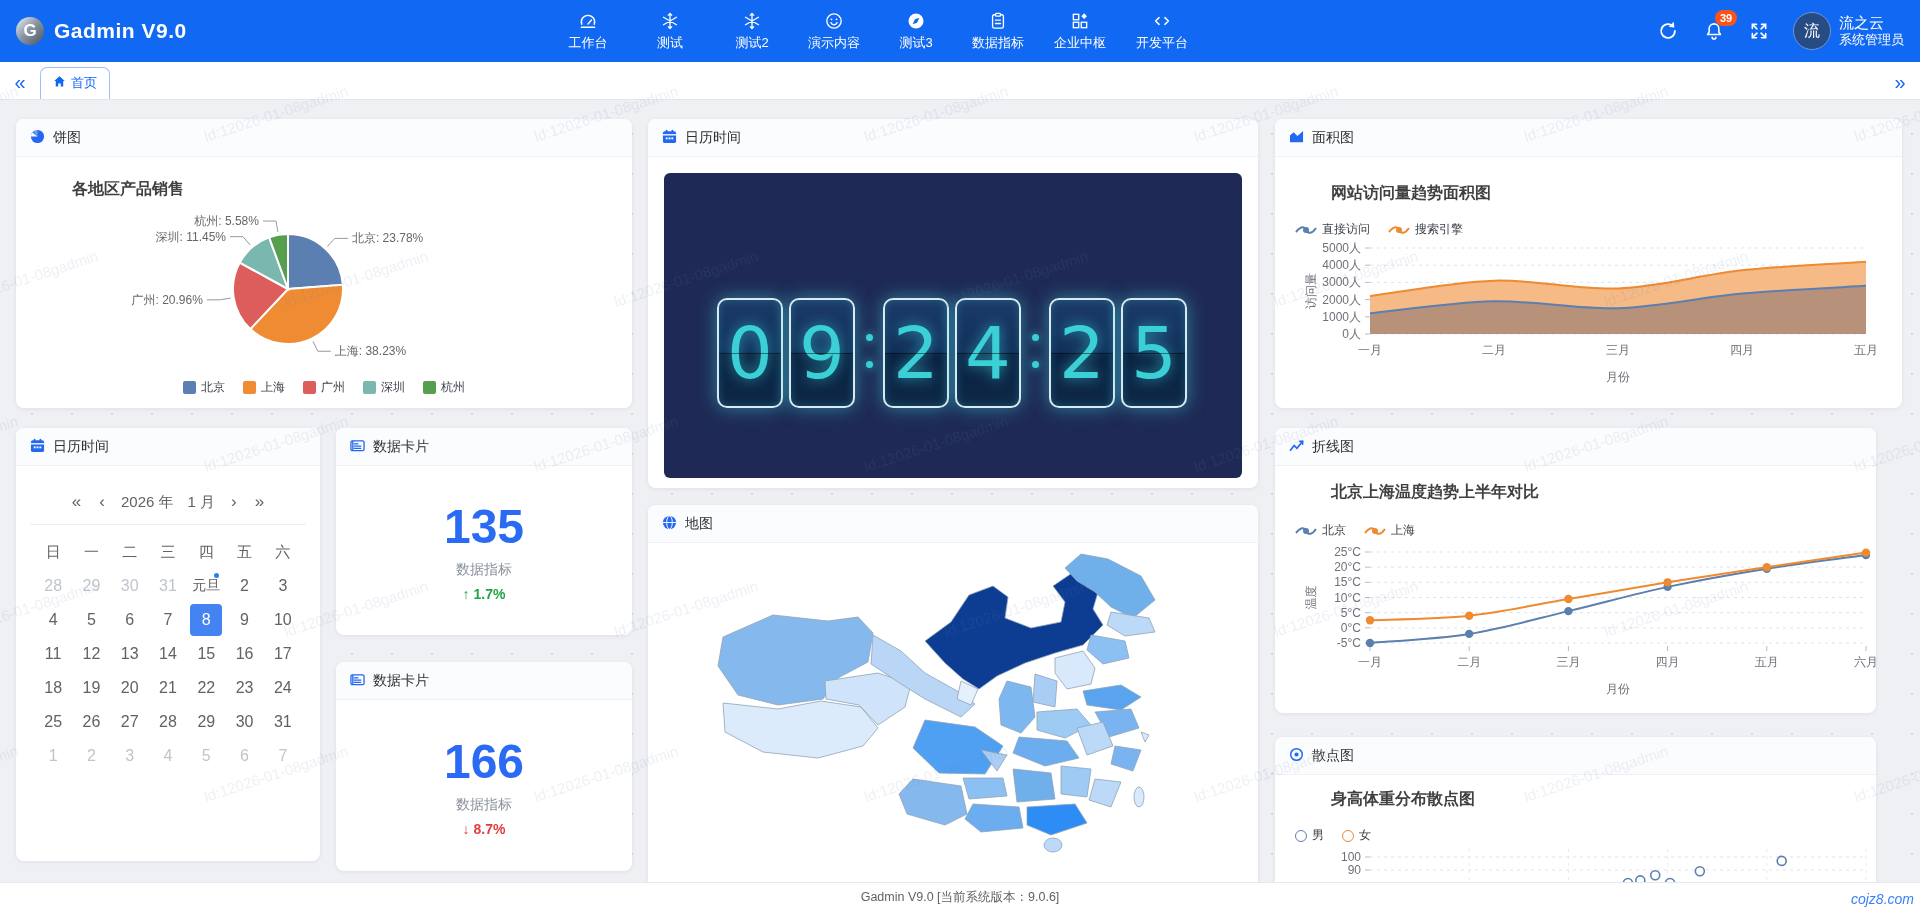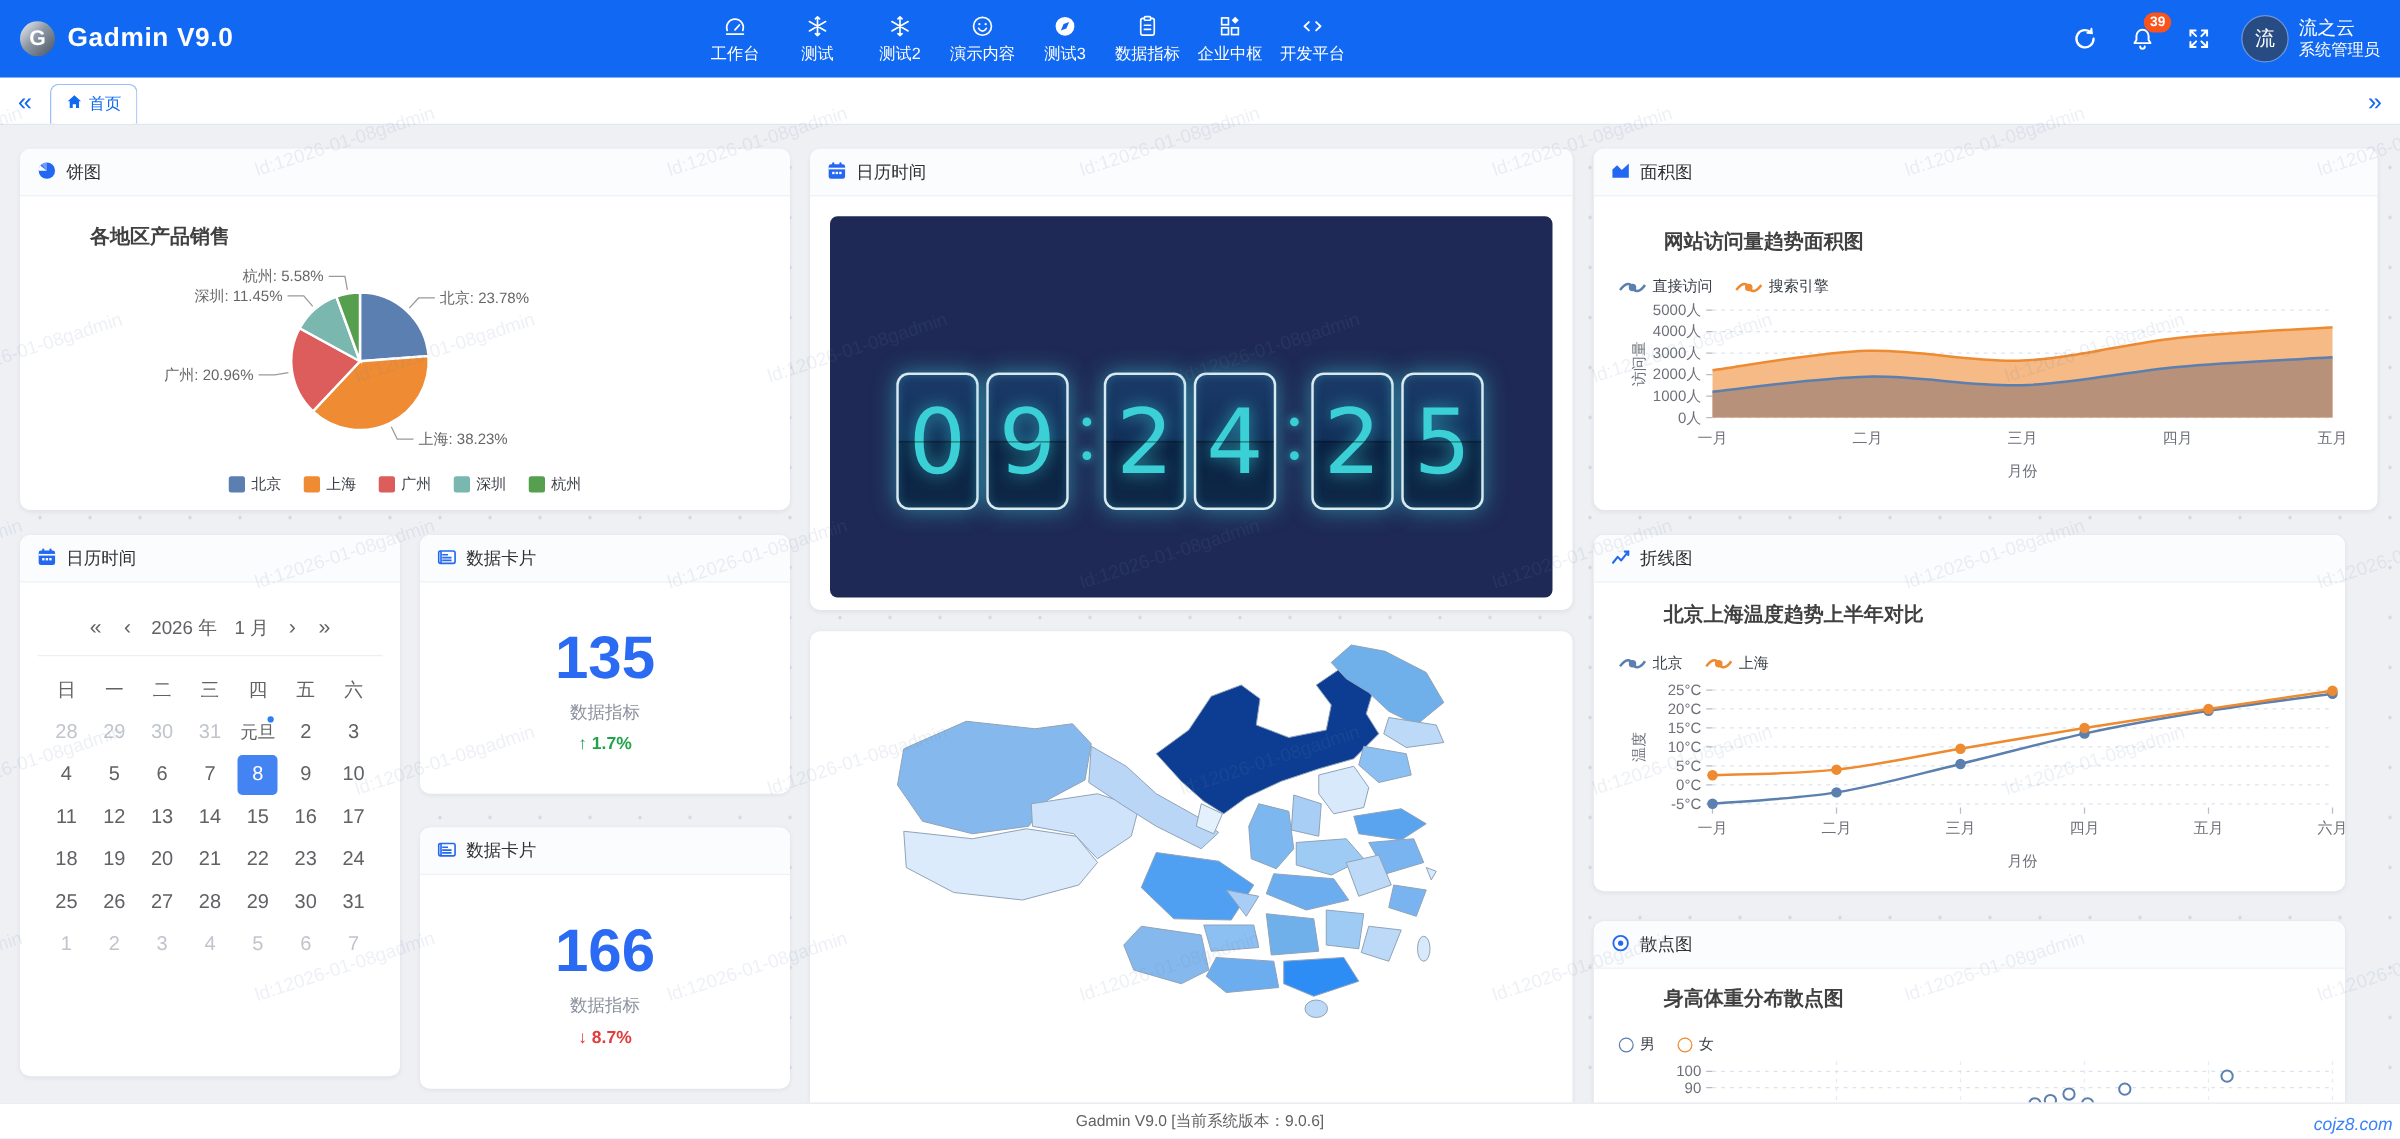--- a/index.html
+++ b/index.html
@@ -2,21 +2,21 @@
 <html><head>
 <meta charset="utf-8">
 <style>
   html,body{margin:0;padding:0;background:#dfe3ea;font-family:"Liberation Sans","DejaVu Sans",sans-serif;}
   #app{position:relative;width:1920px;height:911px;overflow:hidden;background:#eef0f4;}
   
   #topbar{position:absolute;top:0;left:0;width:1920px;height:62px;background:#1168f2;display:flex;align-items:center;padding:0 16px;box-sizing:border-box;z-index:10;}
   .brand{display:flex;align-items:center;gap:10px;width:540px;}
   .logo{width:28px;height:28px;border-radius:50%;background:linear-gradient(135deg,#f2f5f9 0%,#8d98a6 45%,#49535f 100%);display:flex;align-items:center;justify-content:center;color:#fff;font-weight:bold;font-size:17px;}
   .app-title{color:#fff;font-size:21px;font-weight:bold;letter-spacing:.5px;}
-  .topnav{display:flex;gap:2px;}
+  .topnav{display:flex;gap:18px;}
   .nav-item{width:64px;display:flex;flex-direction:column;align-items:center;gap:3px;color:#fff;cursor:pointer;padding:4px 0;}
   .nav-item svg{display:block;}
   .nav-label{font-size:13px;white-space:nowrap;}
   .top-right{margin-left:auto;display:flex;align-items:center;gap:24px;color:#fff;}
   .tool-ico{position:relative;cursor:pointer;display:flex;align-items:center;}
   .badge{position:absolute;top:-10px;left:12px;background:#fa541c;color:#fff;font-size:11px;line-height:16px;padding:0 5px;border-radius:9px;font-weight:bold;}
   .userbox{display:flex;align-items:center;gap:8px;cursor:pointer;}
   .avatar{width:36px;height:36px;border-radius:50%;background:#274b83;border:1px solid #6f93d8;display:flex;align-items:center;justify-content:center;font-size:16px;color:#fff;}
   .uname{font-size:15px;line-height:18px;}
   .urole{font-size:13px;line-height:16px;}
@@ -503,20 +503,28 @@
               <div class="dcard flip">
                   <span class="dg">5</span>
                   <span class="tail"></span>
                 </div>
             </div>
           </div>
         </div>
       </div>
 
       <div class="panel" style="width:610px;height:430px;margin-top:17px;">
+        <div class="panel-hd">
+          <span><svg width="15" height="15" viewBox="0 0 16 16">
+                <circle cx="8" cy="8" r="7" fill="#2468f2"></circle>
+                <ellipse cx="8" cy="8" rx="3" ry="7" fill="none" stroke="#fff" stroke-width="1"></ellipse>
+                <path d="M1 8h14" stroke="#fff" stroke-width="1"></path>
+              </svg></span>
+          <span>地图</span>
+        </div>
         <div class="panel-bd" style="height:392px;">
           <svg id="map-svg" width="610" height="392" viewBox="0 0 610 392">
               <path d="M75,94 L125,72 L180,78 L210,74 L225,90 L220,119 L190,135 L175,156 L130,162 L90,152 L70,123 Z" fill="#85b9ee" stroke="#8fa3b8" stroke-width="0.8" stroke-linejoin="round"></path>
               <path d="M75,160 L130,166 L173,158 L213,164 L230,185 L215,203 L170,215 L115,209 L77,189 Z" fill="#dcebfb" stroke="#8fa3b8" stroke-width="0.8" stroke-linejoin="round"></path>
               <path d="M177,138 L230,130 L263,141 L257,164 L230,182 L211,162 L178,156 Z" fill="#cfe3fa" stroke="#8fa3b8" stroke-width="0.8" stroke-linejoin="round"></path>
               <path d="M225,92 L253,108 L277,130 L311,149 L327,161 L313,174 L277,156 L250,139 L223,121 Z" fill="#b9d6f7" stroke="#8fa3b8" stroke-width="0.8" stroke-linejoin="round"></path>
               <path d="M313,138 L330,146 L323,162 L309,156 Z" fill="#e4f0fc" stroke="#8fa3b8" stroke-width="0.8" stroke-linejoin="round"></path>
               <path d="M277,98 L303,79 L321,52 L345,43 L360,54 L357,75 L383,85 L413,79 L417,59 L405,43 L427,28 L453,39 L445,66 L455,82 L435,102 L407,110 L377,120 L349,133 L331,146 L315,136 L297,120 Z" fill="#0d3d92" stroke="#8fa3b8" stroke-width="0.8" stroke-linejoin="round"></path>
               <path d="M417,25 L433,11 L460,16 L493,33 L507,57 L485,75 L463,64 L447,49 L429,38 Z" fill="#6fb0ea" stroke="#8fa3b8" stroke-width="0.8" stroke-linejoin="round"></path>
               <path d="M463,69 L501,75 L507,89 L477,93 L459,82 Z" fill="#bcd9f8" stroke="#8fa3b8" stroke-width="0.8" stroke-linejoin="round"></path>

